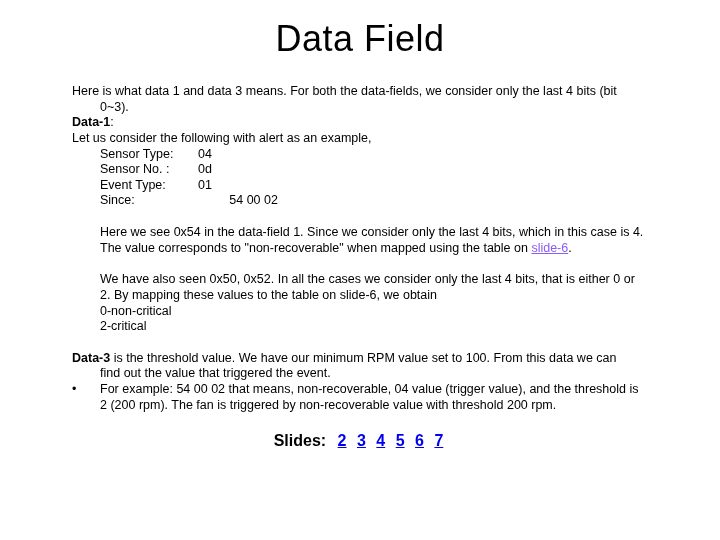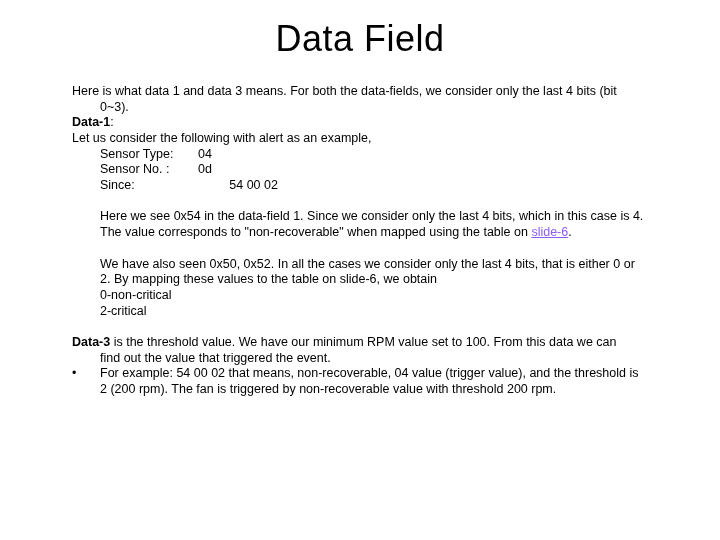--- a/index.html
+++ b/index.html
@@ -84,20 +84,23 @@
         <span class="bold">Data-1</span><span>:</span>
       </div>
       <div>Let us consider the following with alert as an example,</div>
       <div class="indent-1 kv-sensor">
         <span class="lbl">Sensor Type:</span><span>04</span>
       </div>
       <div class="indent-1 kv-sensor">
         <span class="lbl">Sensor No. :</span><span>0d</span>
       </div>
       <div class="indent-1 kv-sensor">
+        <span class="lbl">Event Type:</span><span>01</span>
+      </div>
+      <div class="indent-1 kv-sensor">
         <span class="lbl">Since:</span><span style="white-space:pre">         54 00 02</span>
       </div>
     </div>
 
     <div class="block indent-2">
       <div>Here we see 0x54 in the data-field 1. Since we consider only the last 4 bits, which in this case is 4.</div>
       <div>
         <span>The value corresponds to "non-recoverable" when mapped using the table on </span><a class="link">slide-6</a><span>.</span>
       </div>
     </div>
@@ -116,15 +119,24 @@
       <div class="indent-1">find out the value that triggered the event.</div>
       <div class="bullet-row">
         <div class="bullet">•</div>
         <div class="btext">
           <div>For example: 54 00 02 that means, non-recoverable, 04 value (trigger value), and the threshold is</div>
           <div>2 (200 rpm). The fan is triggered by non-recoverable value with threshold 200 rpm.</div>
         </div>
       </div>
     </div>
 
+    <div class="nav">
+      <span class="lbl">Slides:</span>
+      <a>2</a>
+      <a>3</a>
+      <a>4</a>
+      <a>5</a>
+      <a>6</a>
+      <a>7</a>
+    </div>
 
   </div>
 </div>
 
 </body></html>

